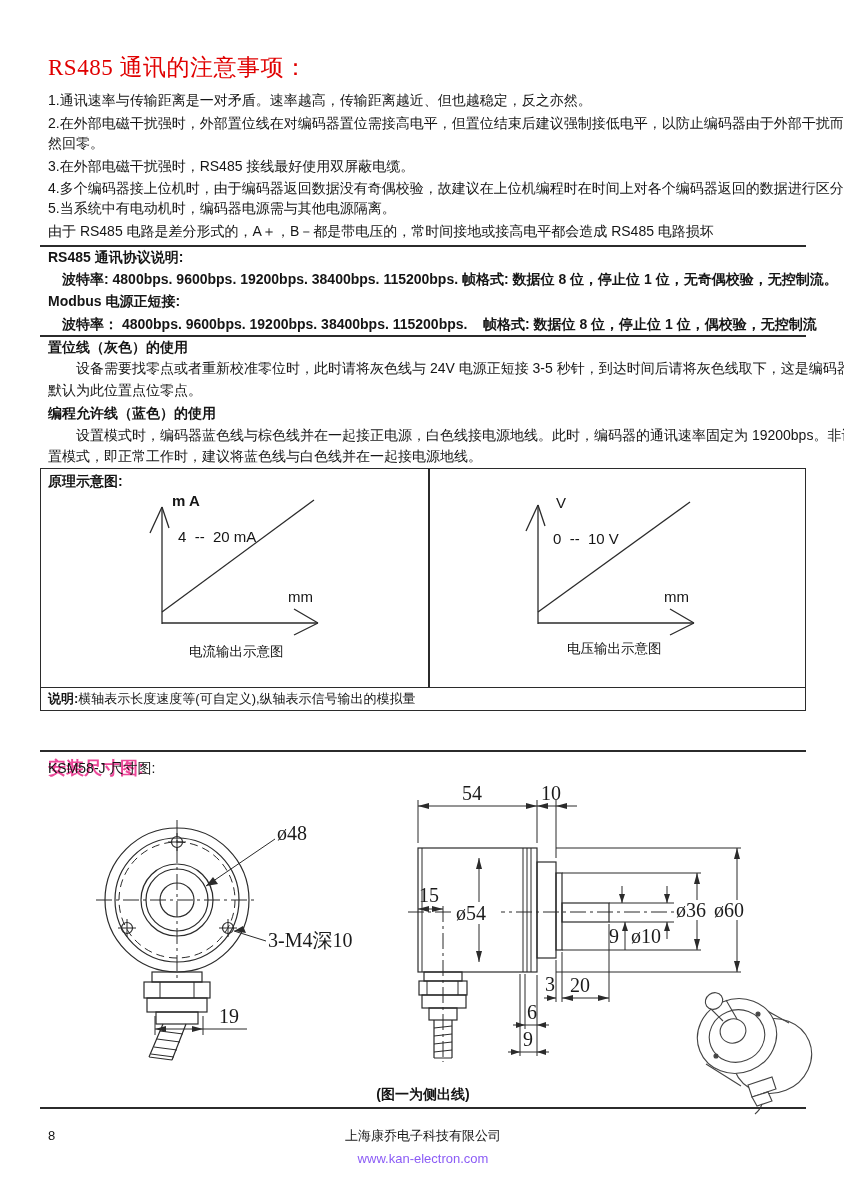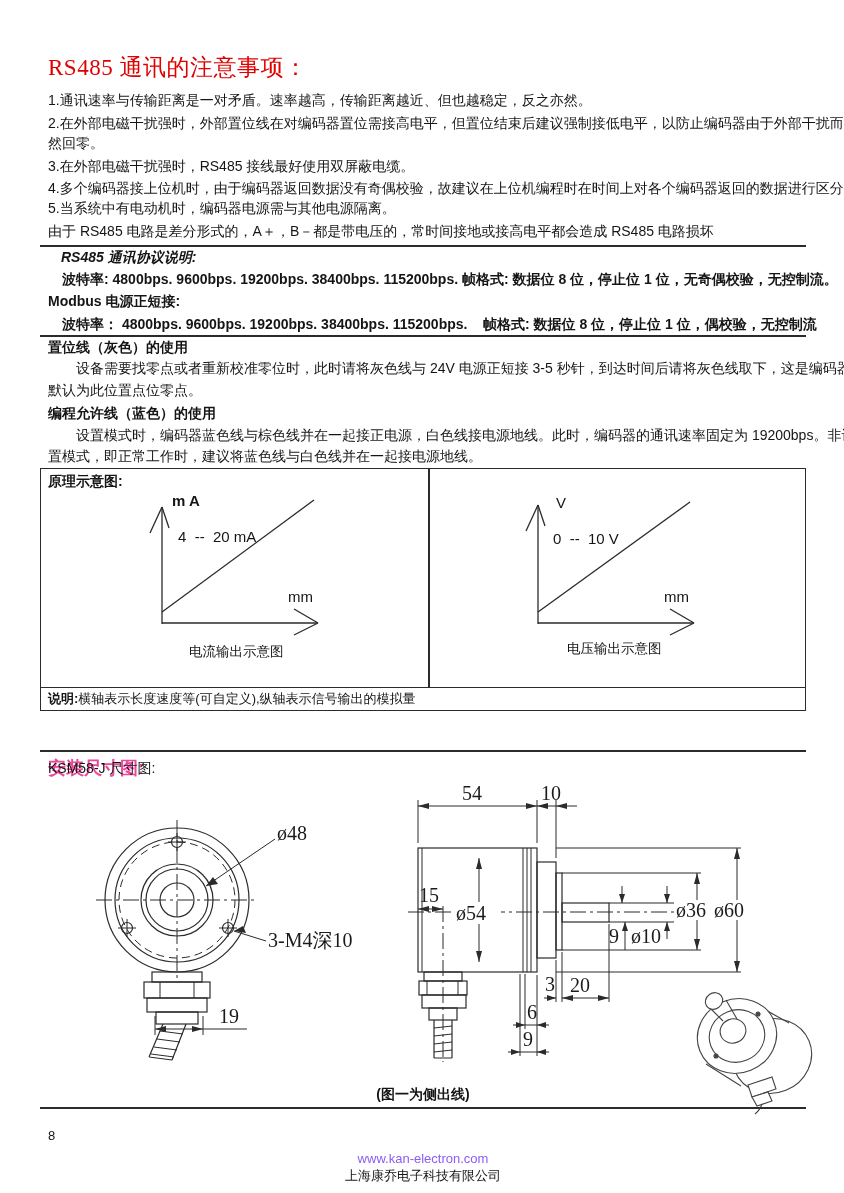--- a/index.html
+++ b/index.html
@@ -32,21 +32,21 @@
   <span class="t" style="left:48px;top:92px;">1.通讯速率与传输距离是一对矛盾。速率越高，传输距离越近、但也越稳定，反之亦然。</span>
   <span class="t" style="left:48px;top:115px;">2.在外部电磁干扰强时，外部置位线在对编码器置位需接高电平，但置位结束后建议强制接低电平，以防止编码器由于外部干扰而突</span>
   <span class="t" style="left:48px;top:135px;">然回零。</span>
   <span class="t" style="left:48px;top:158px;">3.在外部电磁干扰强时，RS485 接线最好使用双屏蔽电缆。</span>
   <span class="t" style="left:48px;top:180px;">4.多个编码器接上位机时，由于编码器返回数据没有奇偶校验，故建议在上位机编程时在时间上对各个编码器返回的数据进行区分。</span>
   <span class="t" style="left:48px;top:200px;text-align:center;">5.当系统中有电动机时，编码器电源需与其他电源隔离。</span>
   <span class="t" style="left:48px;top:223px;">由于 RS485 电路是差分形式的，A＋，B－都是带电压的，常时间接地或接高电平都会造成 RS485 电路损坏</span>
 
   <div class="rule" style="top:245px;"></div>
 
-  <span class="t b" style="left:61px;top:249px;font-style:italic;">RS485 通讯协议说明:</span>
+  <span class="t b" style="left:48px;top:249px;">RS485 通讯协议说明:</span>
   <span class="t b" style="left:62px;top:271px;">波特率: 4800bps. 9600bps. 19200bps. 38400bps. 115200bps. 帧格式: 数据位 8 位，停止位 1 位，无奇偶校验，无控制流。</span>
   <span class="t b" style="left:48px;top:293px;">Modbus 电源正短接:</span>
   <span class="t b" style="left:62px;top:316px;">波特率： 4800bps. 9600bps. 19200bps. 38400bps. 115200bps.    帧格式: 数据位 8 位，停止位 1 位，偶校验，无控制流</span>
 
   <div class="rule" style="top:335px;"></div>
 
   <span class="t b" style="left:48px;top:339px;">置位线（灰色）的使用</span>
   <span class="t" style="left:76px;top:360px;">设备需要找零点或者重新校准零位时，此时请将灰色线与 24V 电源正短接 3-5 秒针，到达时间后请将灰色线取下，这是编码器变</span>
   <span class="t" style="left:48px;top:382px;">默认为此位置点位零点。</span>
   <span class="t b" style="left:48px;top:405px;">编程允许线（蓝色）的使用</span>
@@ -227,16 +227,16 @@
       <path d="M752,1097 L768,1092 L772,1101 L757,1106 Z"></path>
       <path d="M762,1104 Q760,1110 755,1114" fill="none"></path>
     </g>
   </svg>
 
   <span class="t b center" style="top:1086px;">(图一为侧出线)</span>
 
   <div class="rule" style="top:1107px;"></div>
 
   <span class="t small" style="left:48px;top:1128px;">8</span>
-  <span class="t small center" style="top:1168px;text-align:center;">上海康乔电子科技有限公司</span>
+  <span class="t small center" style="top:1128px;text-align:center;">上海康乔电子科技有限公司</span>
   <span class="t small center" style="top:1151px;color:#8b5cf6;">www.kan-electron.com</span>
 
 </div>
 
 </body></html>

